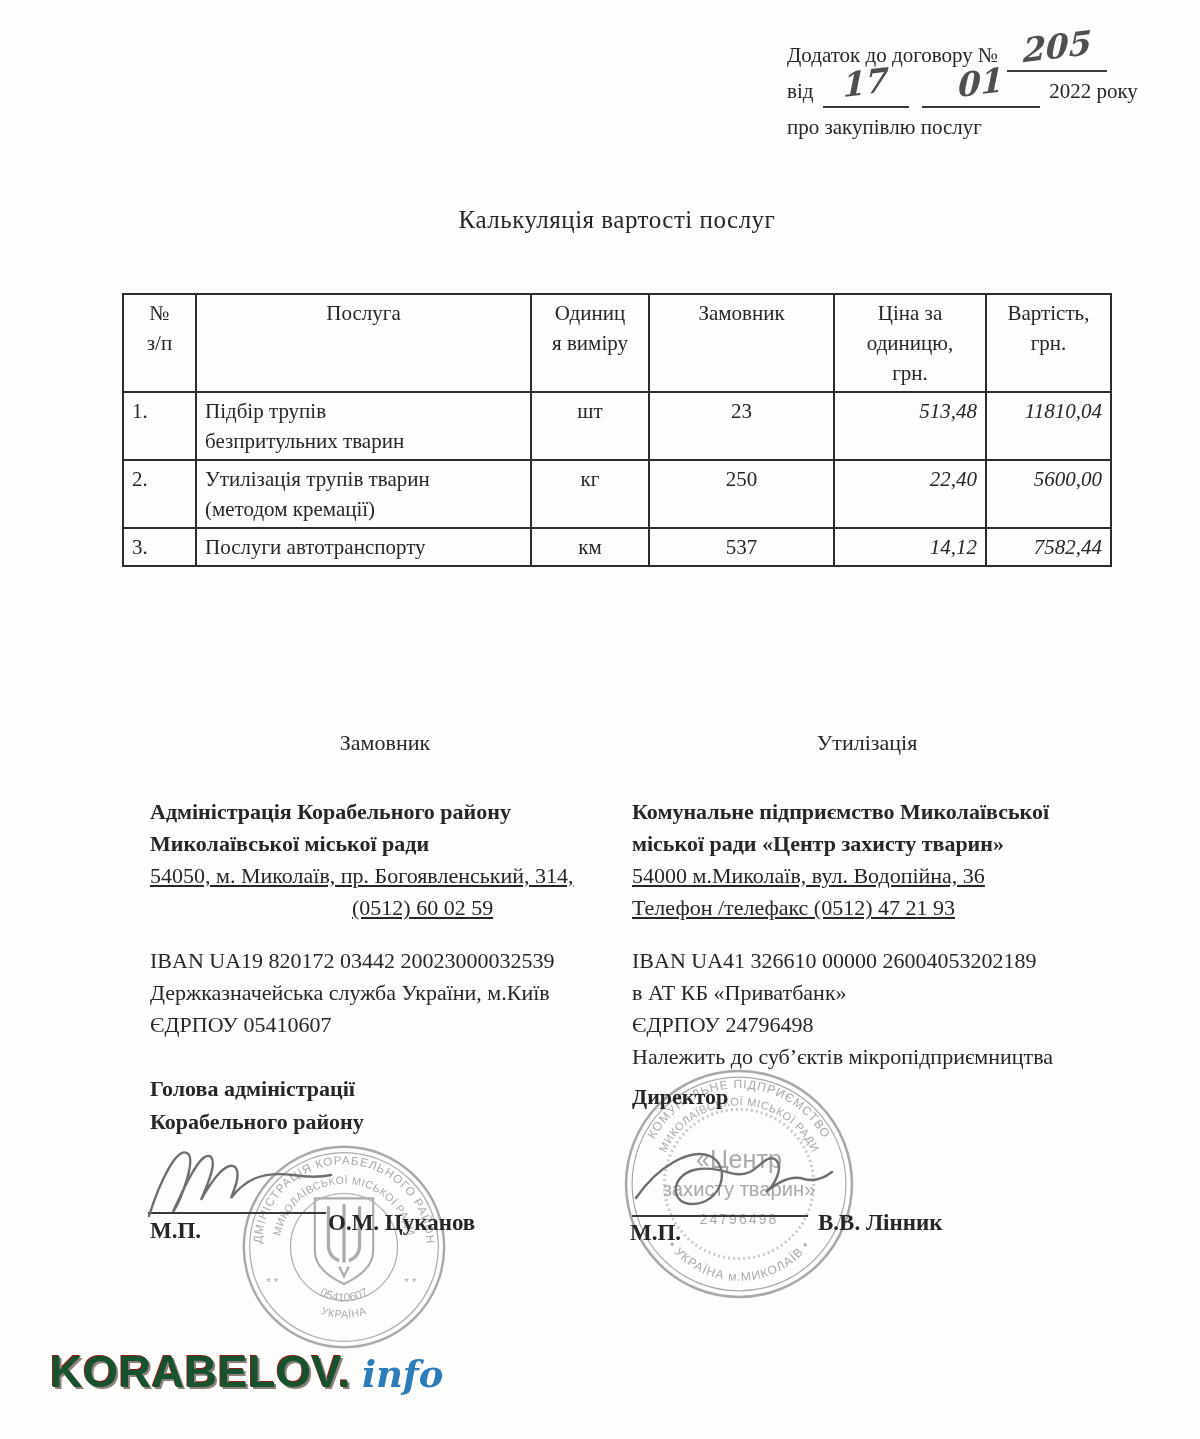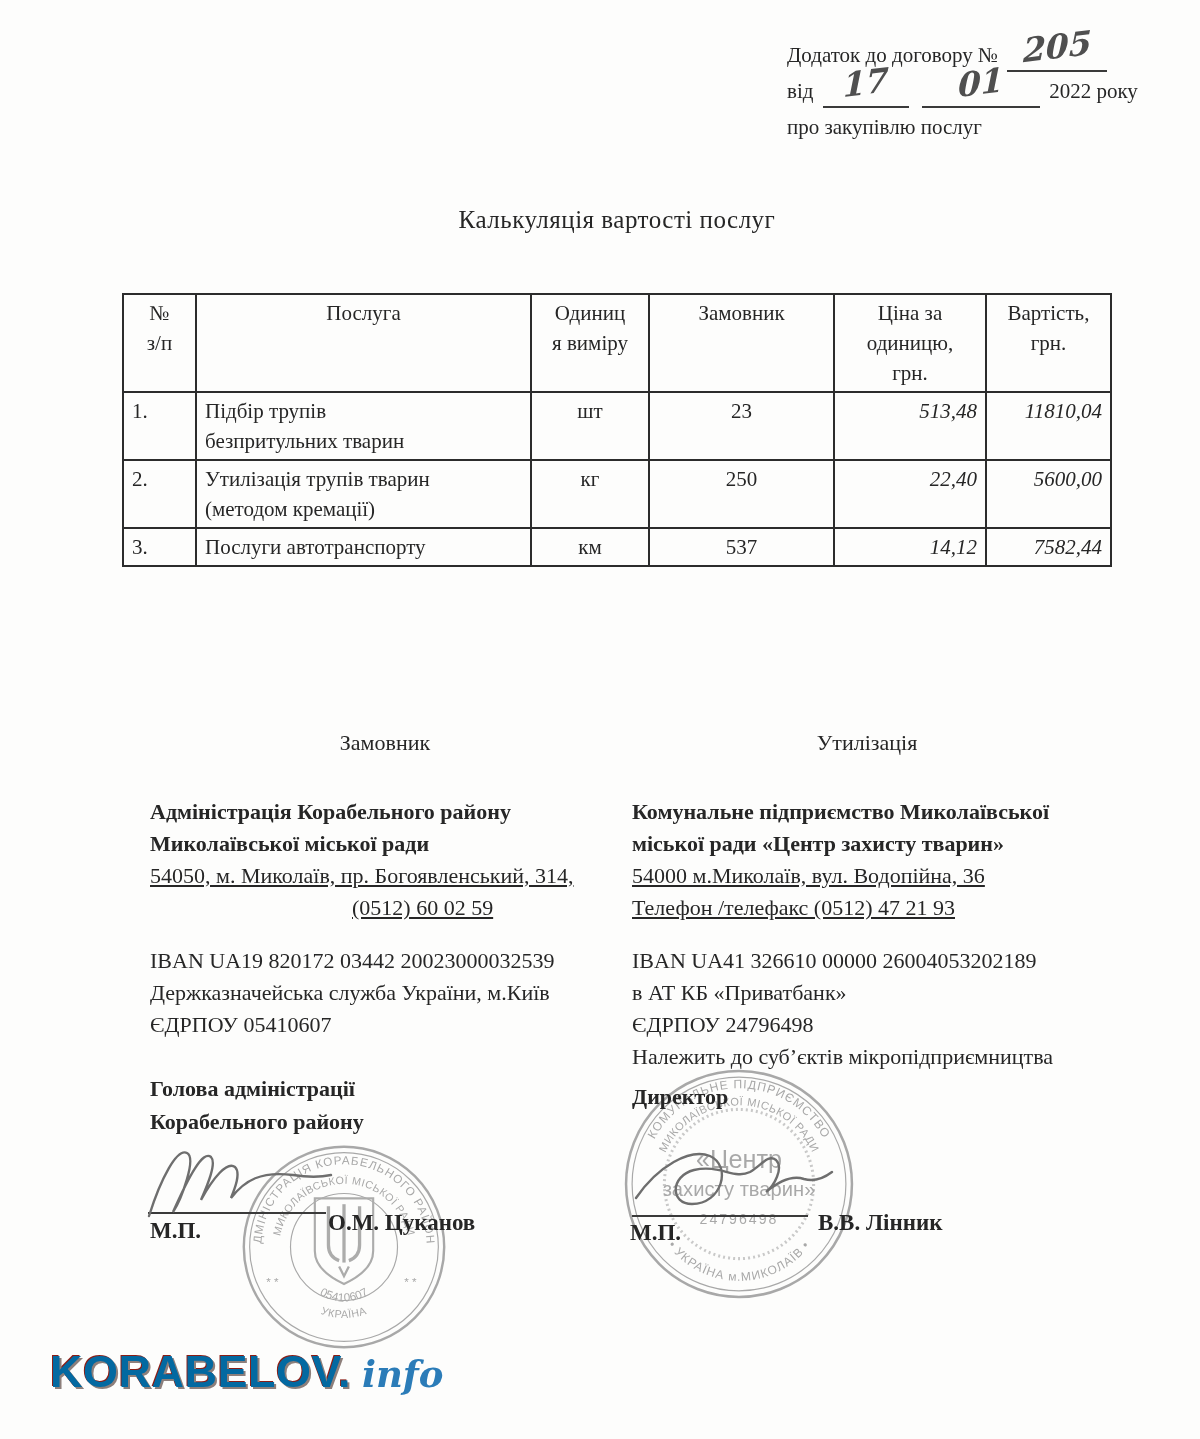--- a/index.html
+++ b/index.html
@@ -75,21 +75,21 @@
   .signee { position:absolute; font-weight:bold; font-size:23px; z-index:5;margin-top:26px; }
   .signee-left  { left:328px; top:1184px; }
   .signee-right { left:818px; top:1184px; }
   .mp { position:absolute; font-weight:bold; font-size:23px; z-index:5; }
   .mp-left  { left:150px; top:1218px; }
   .mp-right { left:630px; top:1220px; }
 
   
   .logo { position:absolute; left:50px; top:1346px; z-index:6;
           font-family:"Liberation Sans","DejaVu Sans",sans-serif; white-space:nowrap; }
-  .logo-main { color:#0369a1; font-size:45px; font-weight:bold; letter-spacing:0.5px;
+  .logo-main { color:#14532d; font-size:45px; font-weight:bold; letter-spacing:0.5px;
                text-shadow:2px 2px 0 #8d7f7b, -1px -1px 0 #8b1d15; }
   .logo-suffix { color:#2b7cb8; font-size:37px; font-weight:bold; font-style:italic;
                  font-family:"DejaVu Serif",serif; margin-left:11px; }
 </style>
 </head>
 <body>
 
 <div class="page">
 
   <div class="doc-header">

